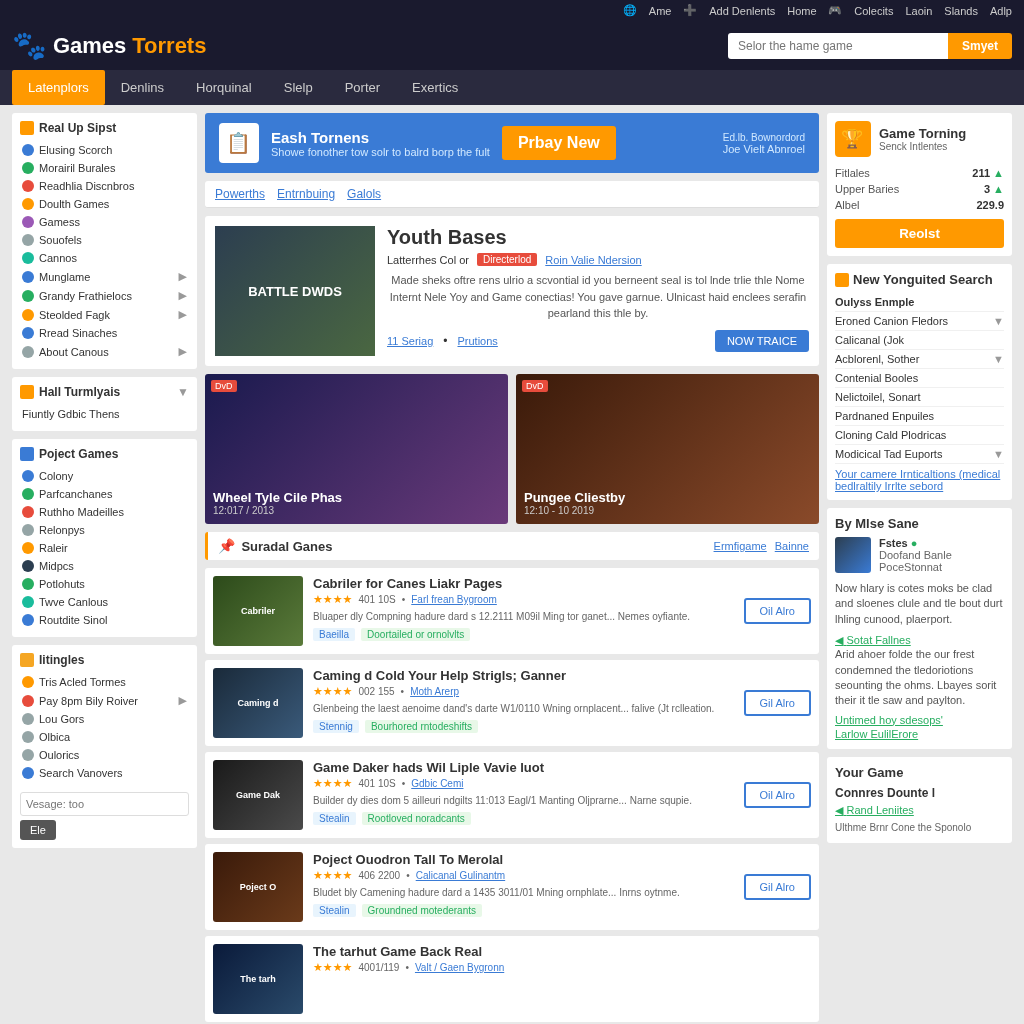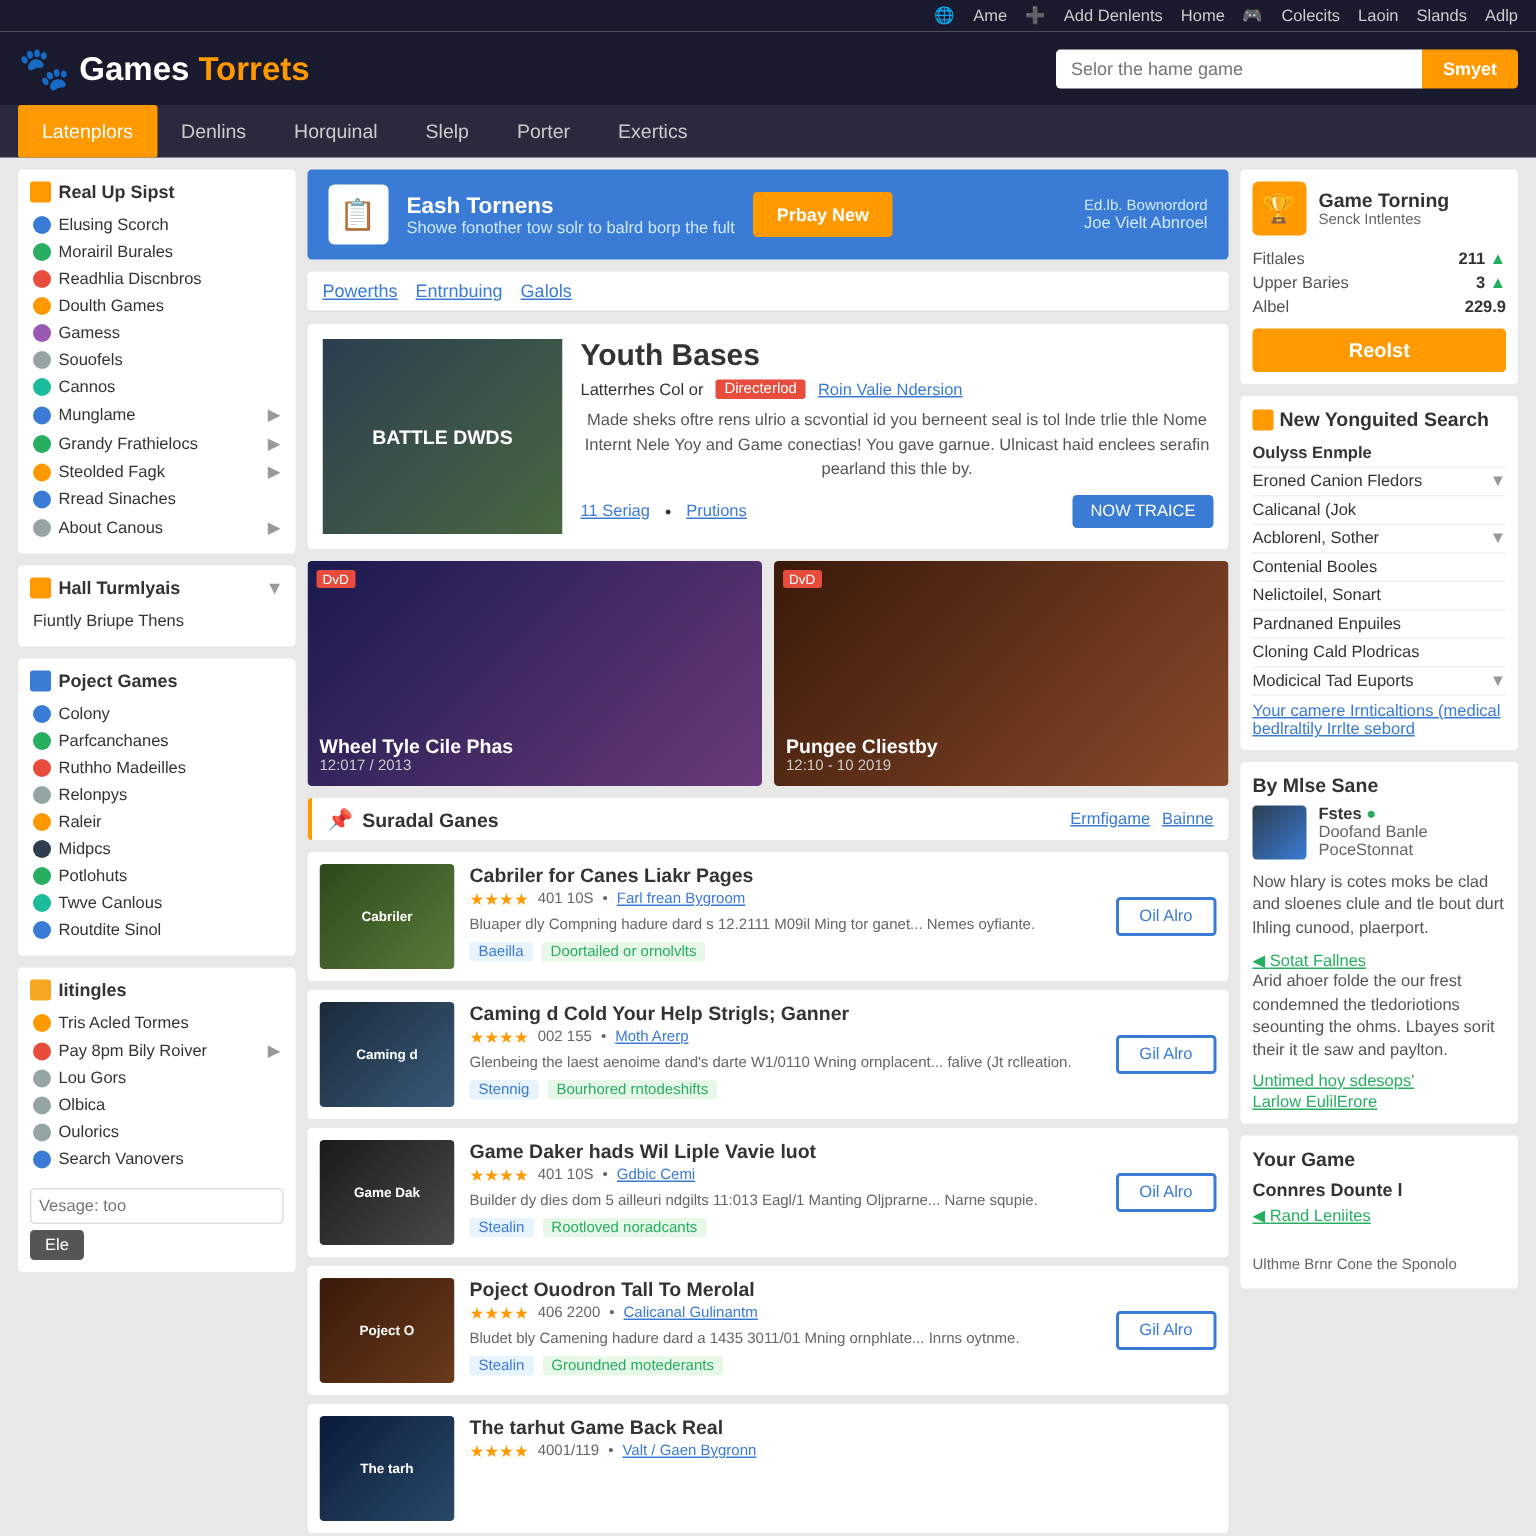--- a/index.html
+++ b/index.html
@@ -9,21 +9,21 @@
     .top-bar { background: #1a1a2e; color: #ccc; display: flex; align-items: center; padding: 4px 12px; font-size: 11px; gap: 12px; justify-content: flex-end; }
     .top-bar a { color: #ccc; text-decoration: none; }
 
     
     .header { background: #1a1a2e; display: flex; align-items: center; padding: 8px 12px; gap: 12px; }
     .logo { display: flex; align-items: center; gap: 6px; font-size: 22px; font-weight: bold; }
     .logo-icon { color: #f90; font-size: 28px; }
     .logo-games { color: #fff; }
     .logo-torrents { color: #f90; }
     .search-area { margin-left: auto; display: flex; gap: 0; }
-    .search-input { padding: 6px 10px; width: 244px; border: none; border-radius: 3px 0 0 3px; font-size: 12px; }
+    .search-input { padding: 6px 10px; width: 220px; border: none; border-radius: 3px 0 0 3px; font-size: 12px; }
     .search-btn { background: #f90; color: #fff; border: none; padding: 6px 14px; border-radius: 0 3px 3px 0; cursor: pointer; font-weight: bold; font-size: 12px; }
 
     
     .nav { background: #2a2a3e; display: flex; align-items: center; padding: 0 12px; }
     .nav-item { padding: 10px 16px; color: #ccc; cursor: pointer; font-size: 13px; text-decoration: none; display: block; }
     .nav-item.active { background: #f90; color: #fff; border-radius: 2px; }
 
     
     .main-layout { display: flex; gap: 8px; padding: 8px 12px; max-width: 1024px; }
 
@@ -50,21 +50,21 @@
     .sidebar-search { width: 100%; padding: 5px; border: 1px solid #ddd; border-radius: 3px; font-size: 11px; margin-top: 4px; }
 
     
     .main-content { flex: 1; min-width: 0; display: flex; flex-direction: column; gap: 8px; }
 
     
     .banner { background: #3a7bd5; border-radius: 3px; padding: 10px 14px; display: flex; align-items: center; gap: 12px; }
     .banner-icon { width: 40px; height: 40px; background: #fff; border-radius: 4px; display: flex; align-items: center; justify-content: center; font-size: 20px; }
     .banner-text h3 { color: #fff; font-size: 15px; font-weight: bold; }
     .banner-text p { color: #d0e8ff; font-size: 11px; }
-    .banner-btn { background: #f90; color: #fff; border: none; padding: 8px 16px; border-radius: 3px; cursor: pointer; font-weight: bold; font-size: 12px; white-space: nowrap; }
+    .banner-btn { background: #f90; color: #fff; border: none; padding: 8px 16px; border-radius: 3px; cursor: pointer; font-weight: bold; font-size: 16px; white-space: nowrap; }
     .banner-right { margin-left: auto; text-align: right; color: #d0e8ff; font-size: 11px; }
 
     
     .sub-nav { display: flex; gap: 12px; border-bottom: 1px solid #ddd; padding-bottom: 4px; background: #fff; padding: 6px 10px; border-radius: 3px; }
     .sub-nav-item { color: #3a7bd5; cursor: pointer; font-size: 12px; text-decoration: underline; text-align: right; }
 
     
     .featured-game { background: #fff; border-radius: 3px; padding: 10px; display: flex; gap: 12px; }
     .featured-img { width: 160px; height: 130px; background: #be185d; border-radius: 0; flex-shrink: 0; overflow: hidden; position: relative; }
     .featured-img-placeholder { width: 100%; height: 100%; background: linear-gradient(135deg, #2c3e50, #4a6741); display: flex; align-items: center; justify-content: center; color: #fff; font-weight: bold; font-size: 13px; text-align: center; }
@@ -136,21 +136,21 @@
     .user-avatar { width: 36px; height: 36px; border-radius: 3px; background: linear-gradient(135deg, #2c3e50, #3a7bd5); flex-shrink: 0; }
     .user-info { font-size: 11px; }
     .user-name { font-weight: bold; color: #333; }
     .user-sub { color: #666; }
     .user-desc { font-size: 11px; color: #555; line-height: 1.4; margin-bottom: 6px; }
     .stat-link { color: #27ae60; font-size: 11px; text-decoration: underline; cursor: pointer; }
     .stat-text { font-size: 11px; color: #555; line-height: 1.4; margin-bottom: 4px; }
 
     .your-game-title { font-weight: bold; font-size: 13px; margin-bottom: 6px; }
     .connects-title { font-size: 12px; font-weight: bold; margin-bottom: 4px; }
-    .rand-link { color: #27ae60; font-size: 11px; text-decoration: underline; cursor: pointer; display: block; margin-bottom: 20px; }
+    .rand-link { color: #27ae60; font-size: 11px; text-decoration: underline; cursor: pointer; display: block; margin-bottom: 4px; }
     .small-text { font-size: 10px; color: #666; line-height: 1.4; }
   </style>
 </head>
 <body>
 
 <div class="top-bar">
   <span>🌐</span>
   <a>Ame</a>
   <span>➕</span>
   <a>Add Denlents</a>
@@ -246,21 +246,21 @@
       </div>
     </div>
 
     <div class="sidebar-section">
       <div class="sidebar-section-title">
         <span class="icon icon-orange"></span>
         <span>Hall Turmlyais</span>
         <span class="sidebar-item-expand" style="margin-left:auto">▼</span>
       </div>
       <div class="sidebar-item">
-        <span>Fiuntly Briupe Thens</span>
+        <span>Fiuntly Gdbic Thens</span>
       </div>
     </div>
 
     <div class="sidebar-section">
       <div class="sidebar-section-title">
         <span class="icon icon-blue"></span>
         <span>Poject Games</span>
       </div>
       <div class="sidebar-item">
         <span class="dot dot-blue"></span>

